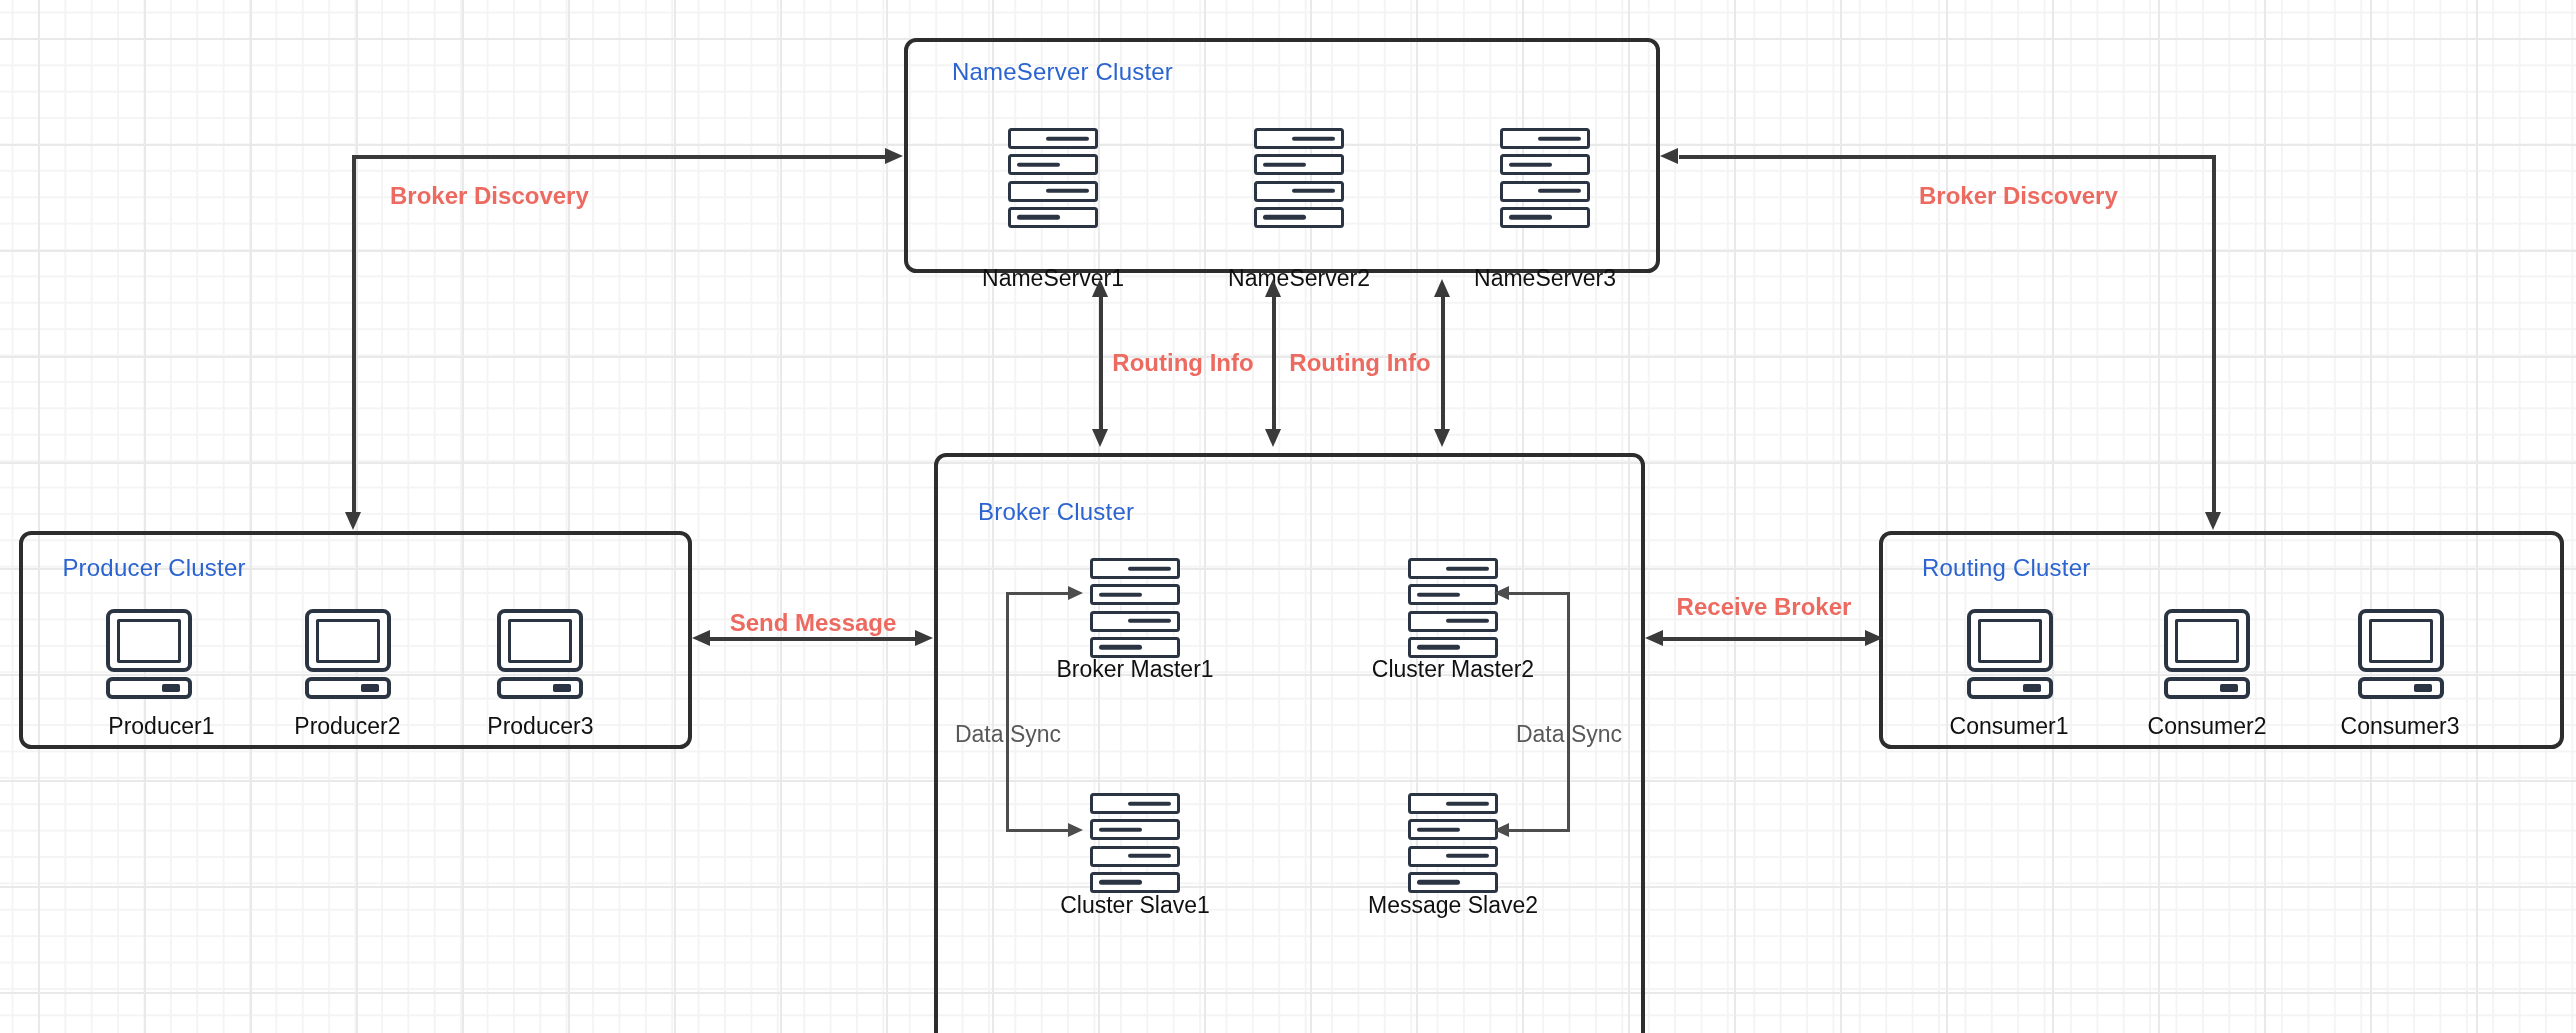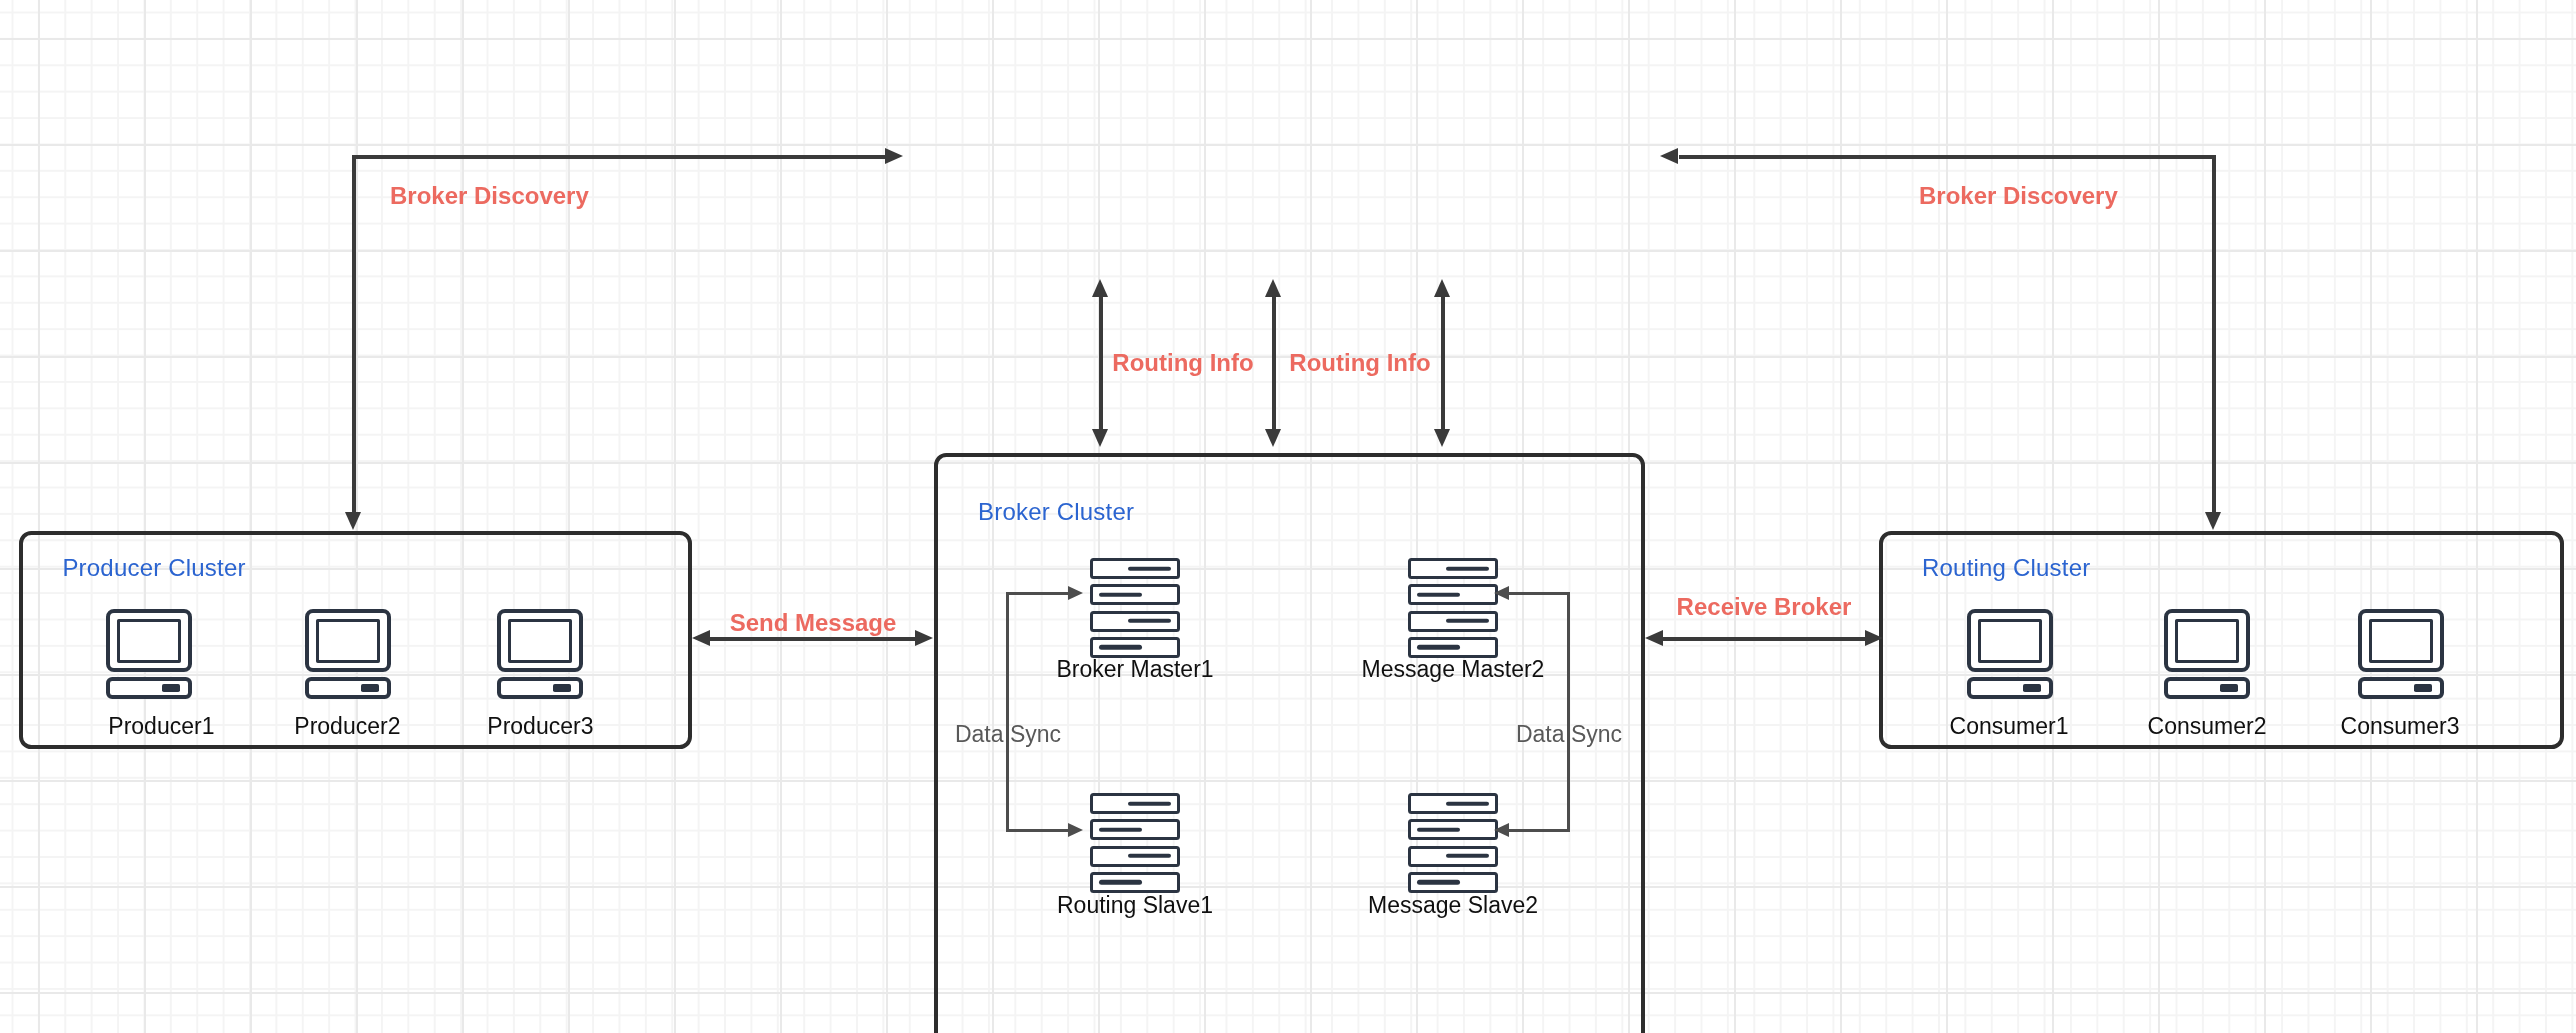--- a/index.html
+++ b/index.html
@@ -73,20 +73,47 @@
   .sync-label{
     position:absolute;transform:translate(-50%,-50%);
     font-size:23px;color:var(--gray);white-space:nowrap;
   }
 </style>
 </head>
 <body>
 
 <div class="canvas">
 
+  <div class="cluster" style="left:904px;top:38px;width:756px;height:235px;">
+    <span class="cl-title" style="left:44px;top:16px;">NameServer Cluster</span>
+
+    <div class="srv" style="left:100px;top:86px;">
+      <i class="slat s-r"></i>
+        <i class="slat s-l"></i>
+        <i class="slat s-r"></i>
+        <i class="slat s-l"></i>
+    </div>
+    <span class="node-label" style="left:145px;top:223px;">NameServer1</span>
+
+    <div class="srv" style="left:346px;top:86px;">
+      <i class="slat s-r"></i>
+        <i class="slat s-l"></i>
+        <i class="slat s-r"></i>
+        <i class="slat s-l"></i>
+    </div>
+    <span class="node-label" style="left:391px;top:223px;">NameServer2</span>
+
+    <div class="srv" style="left:592px;top:86px;">
+      <i class="slat s-r"></i>
+        <i class="slat s-l"></i>
+        <i class="slat s-r"></i>
+        <i class="slat s-l"></i>
+    </div>
+    <span class="node-label" style="left:637px;top:223px;">NameServer3</span>
+  </div>
 
   <div class="cluster" style="left:19.4px;top:531px;width:673px;height:218px;">
     <span class="cl-title" style="left:39px;top:19.4px;">Producer Cluster</span>
 
     <div class="pc" style="left:83px;top:74px;">
       <span class="mon">
           <span class="scr"></span>
         </span>
         <span class="base">
           <span class="slot"></span>
@@ -125,29 +152,29 @@
         <i class="slat s-l"></i>
     </div>
     <span class="node-label" style="left:197px;top:199px;">Broker Master1</span>
 
     <div class="srv" style="left:470px;top:101px;">
       <i class="slat s-r"></i>
         <i class="slat s-l"></i>
         <i class="slat s-r"></i>
         <i class="slat s-l"></i>
     </div>
-    <span class="node-label" style="left:515px;top:199px;">Message Master2</span>
+    <span class="node-label" style="left:515px;top:199px;">Cluster Master2</span>
 
     <div class="srv" style="left:152px;top:336px;">
       <i class="slat s-r"></i>
         <i class="slat s-l"></i>
         <i class="slat s-r"></i>
         <i class="slat s-l"></i>
     </div>
-    <span class="node-label" style="left:197px;top:435px;">Routing Slave1</span>
+    <span class="node-label" style="left:197px;top:435px;">Cluster Slave1</span>
 
     <div class="srv" style="left:470px;top:336px;">
       <i class="slat s-r"></i>
         <i class="slat s-l"></i>
         <i class="slat s-r"></i>
         <i class="slat s-l"></i>
     </div>
     <span class="node-label" style="left:515px;top:435px;">Message Slave2</span>
   </div>
 

